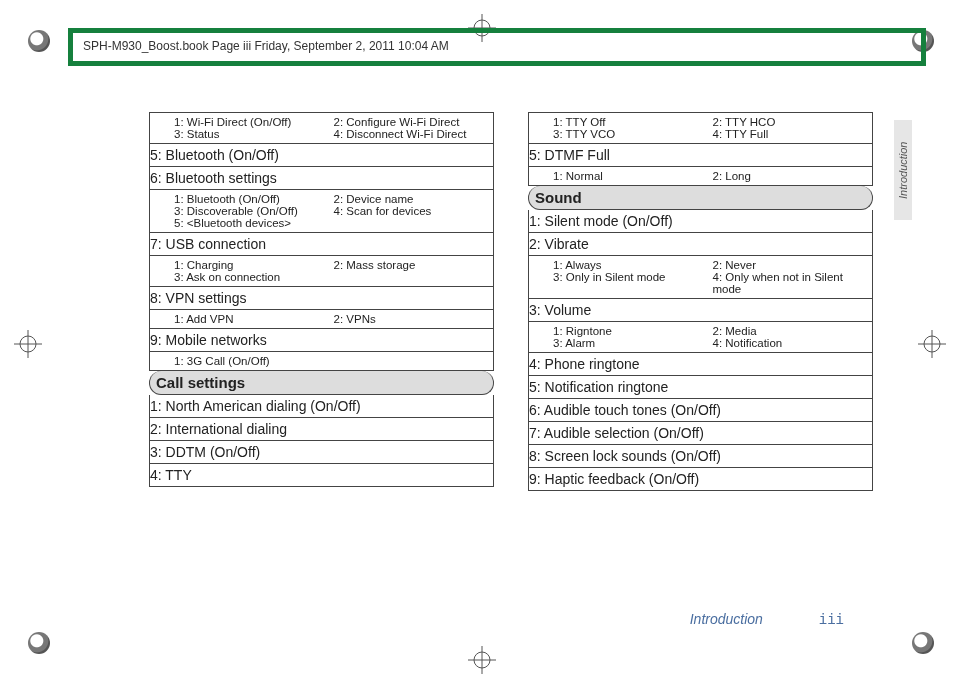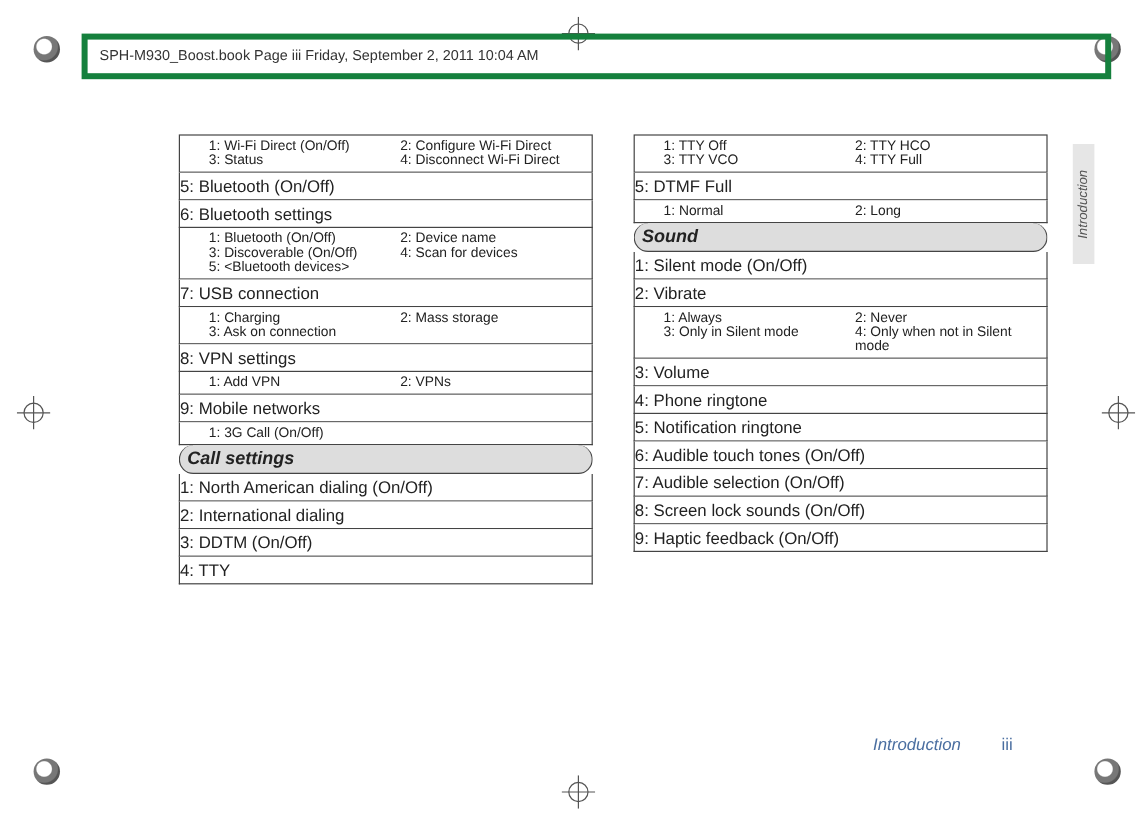--- a/index.html
+++ b/index.html
@@ -60,21 +60,20 @@
     padding: 3px 6px 3px 0;
   }
   .row.first-top { border-top: 1px solid #444; }
   .row.menu {
     font-weight: 400;
     font-size: 14px;
     background: #fff;
   }
   .row.section {
     font-weight: bold;
-    font-style: italic;
     font-size: 15px;
     background: #ddd;
     padding-left: 6px;
     border-radius: 12px;
   }
   .row.sub {
     font-size: 11.5px;
     padding: 3px 6px 3px 24px;
     background: #fff;
   }
@@ -85,23 +84,24 @@
   }
   .footer {
     position: absolute;
     right: 110px;
     bottom: 54px;
     font-size: 14px;
     font-style: italic;
     color: #4a6ea0;
   }
   .footer .pgnum {
-    margin-left: 30px;
+    margin-left: 52px;
     color: #4a6ea0;
     font-style: normal;
+    font-family: Liberation Mono, monospace;
   }
   .circle-mark {
     width: 22px; height: 22px;
     border-radius: 50%;
     background: radial-gradient(circle at 40% 40%, #fff 0 6px, #777 7px 11px, #555 12px);
     position: absolute;
   }
 </style>
 </head>
 <body>
@@ -193,20 +193,26 @@
     <div class="row section">Sound</div>
     <div class="row menu">1: Silent mode (On/Off)</div>
     <div class="row menu">2: Vibrate</div>
     <div class="row sub two-col-sub">
       <span>1: Always</span>
       <span>2: Never</span>
       <span>3: Only in Silent mode</span>
       <span>4: Only when not in Silent mode</span>
     </div>
     <div class="row menu">3: Volume</div>
+    <div class="row sub two-col-sub">
+      <span>1: Rigntone</span>
+      <span>2: Media</span>
+      <span>3: Alarm</span>
+      <span>4: Notification</span>
+    </div>
     <div class="row menu">4: Phone ringtone</div>
     <div class="row menu">5: Notification ringtone</div>
     <div class="row menu">6: Audible touch tones (On/Off)</div>
     <div class="row menu">7: Audible selection (On/Off)</div>
     <div class="row menu">8: Screen lock sounds (On/Off)</div>
     <div class="row menu">9: Haptic feedback (On/Off)</div>
   </div>
 
 </div>
 

